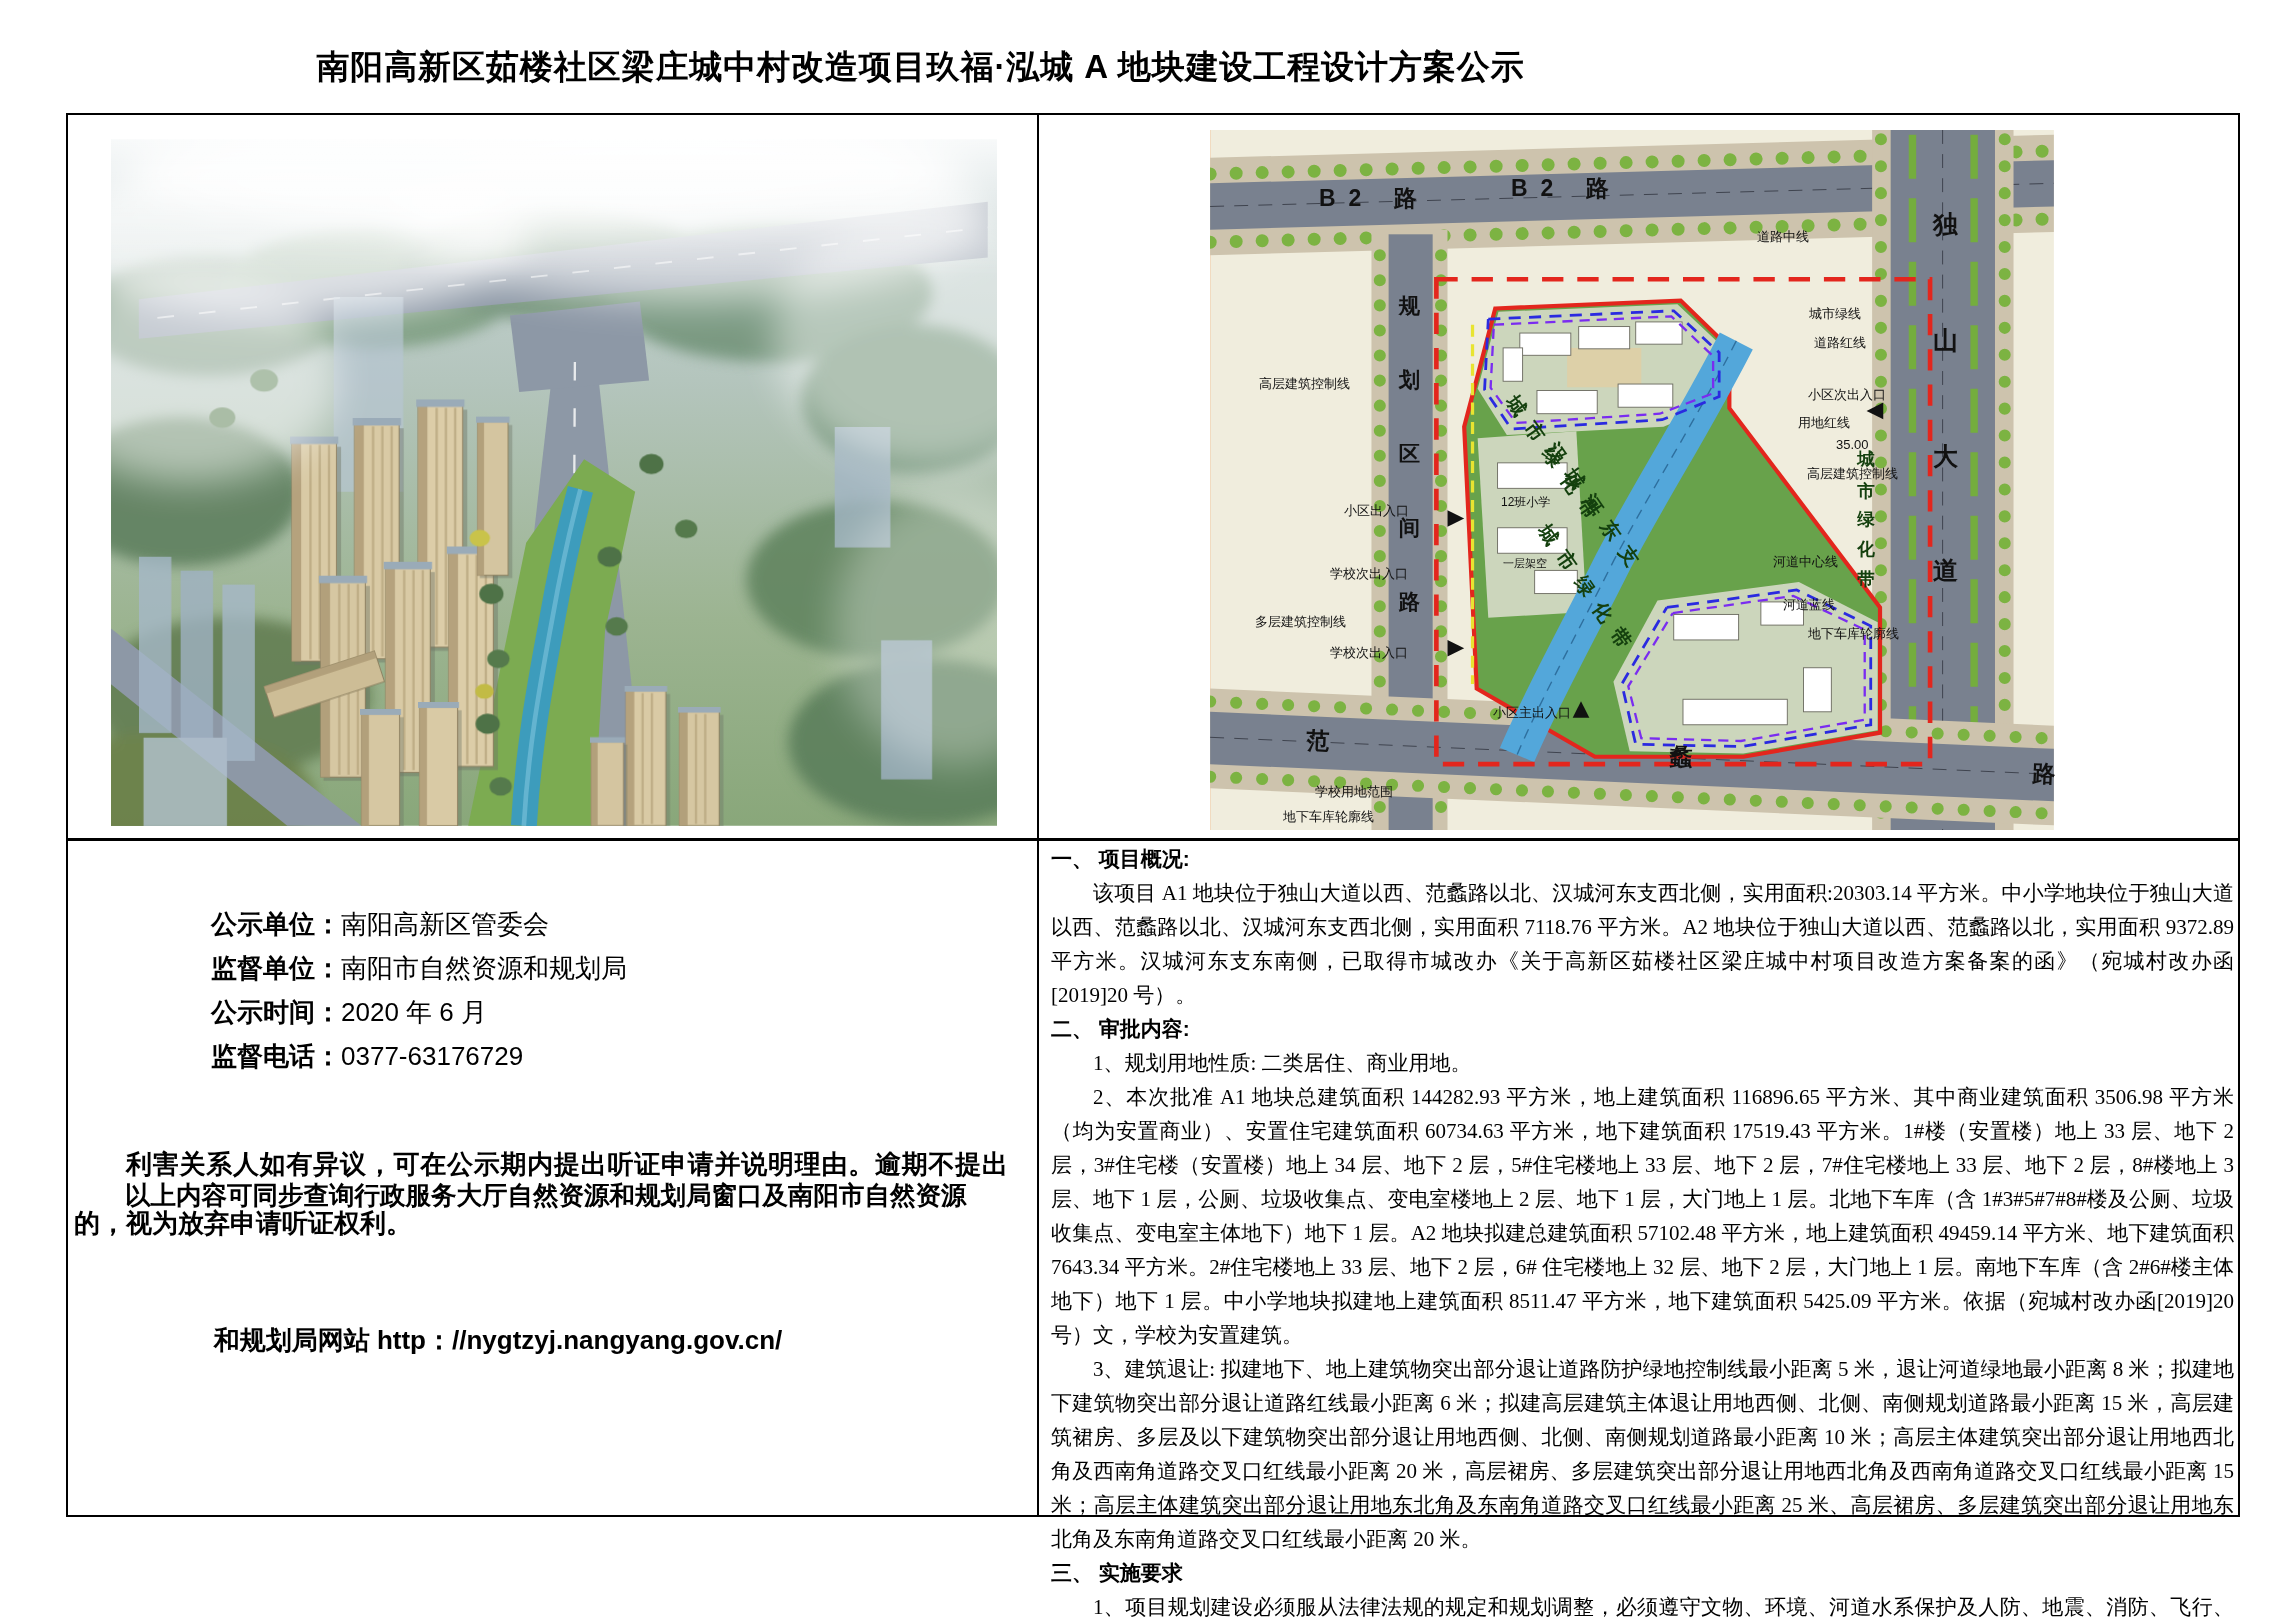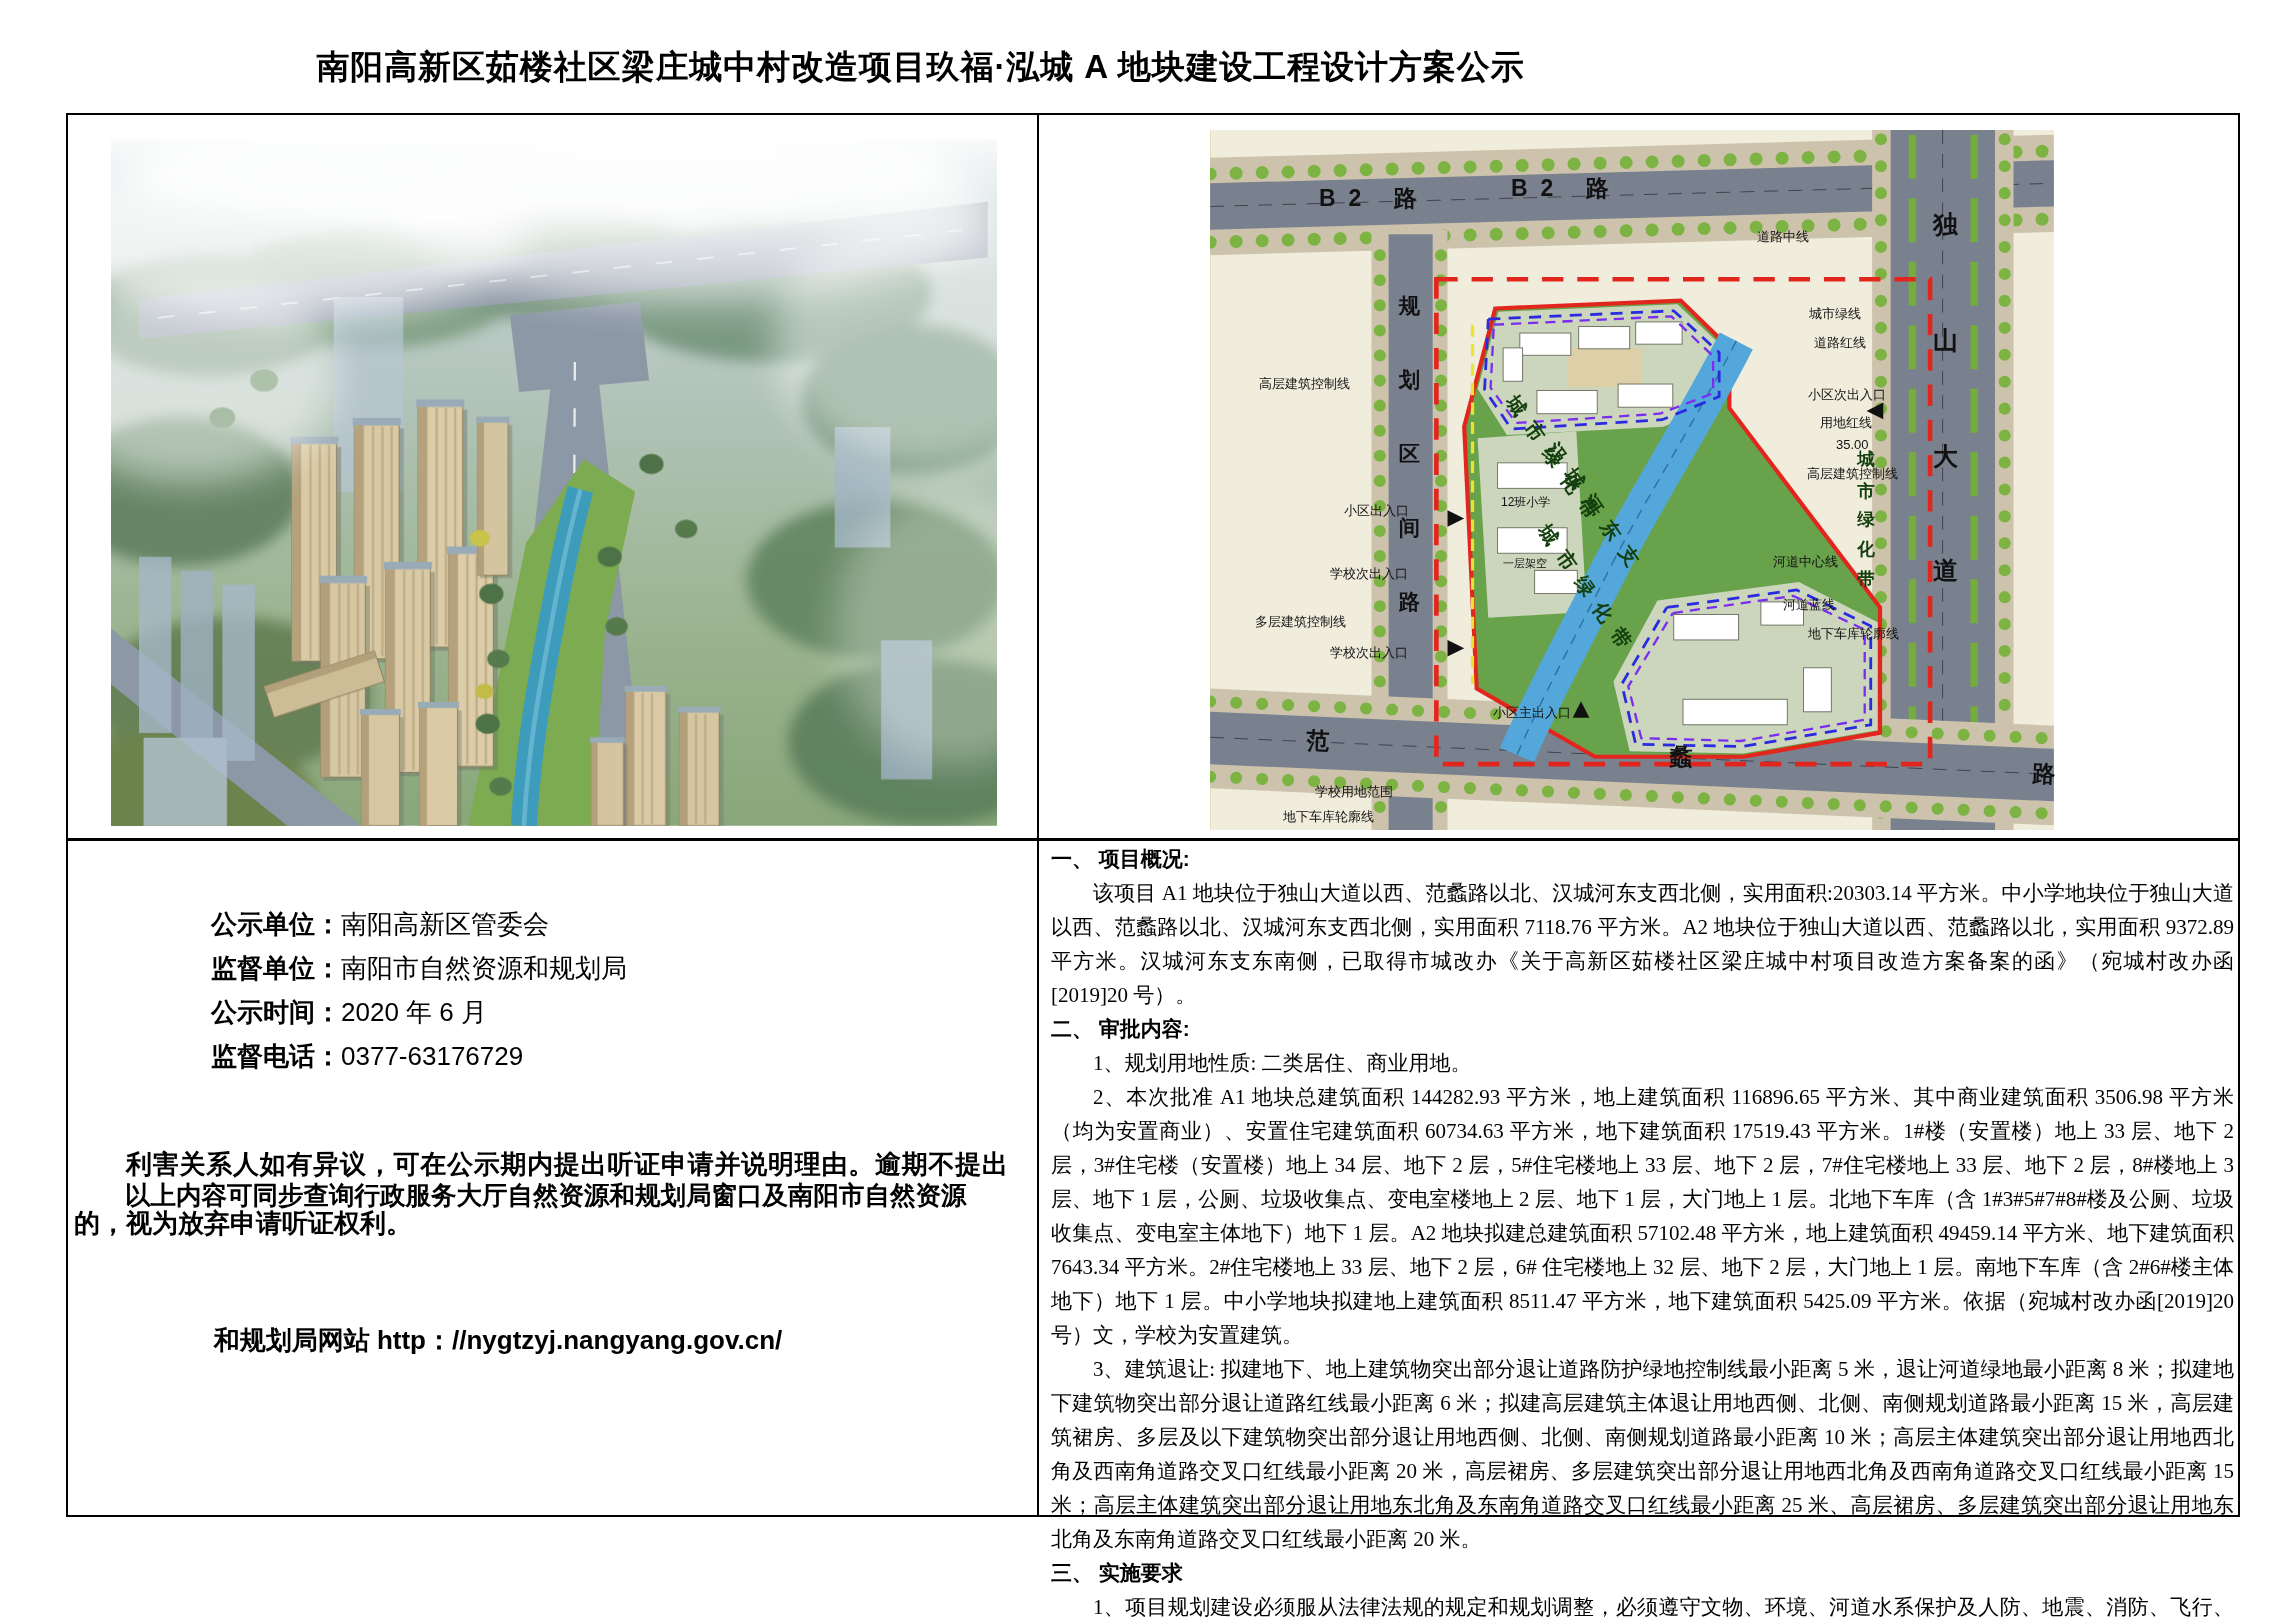--- a/index.html
+++ b/index.html
@@ -341,21 +341,21 @@
 
     <div class="lb diag" style="left:312px;top:260px;">城市绿化带</div>
     <div class="lb diag" style="left:352px;top:307px;">汉城河东支</div>
     <div class="lb diag" style="left:344px;top:389px;">城市绿化带</div>
     <div class="lb vtext" style="left:644px;top:306px;font-size:17.6px;letter-spacing:30px;font-weight:600;color:#14400e;">城市绿化带</div>
 
     <div class="lb co" style="left:547px;top:98px;">道路中线</div>
     <div class="lb co" style="left:599px;top:175px;">城市绿线</div>
     <div class="lb co" style="left:604px;top:204px;">道路红线</div>
     <div class="lb co" style="left:598px;top:256px;">小区次出入口</div>
-    <div class="lb co" style="left:610px;top:284px;">用地红线</div>
+    <div class="lb co" style="left:588px;top:284px;">用地红线</div>
     <div class="lb co" style="left:626px;top:307px;">35.00</div>
     <div class="lb co" style="left:597px;top:335px;">高层建筑控制线</div>
     <div class="lb co" style="left:563px;top:423px;">河道中心线</div>
     <div class="lb co" style="left:573px;top:466px;">河道蓝线</div>
     <div class="lb co" style="left:598px;top:495px;">地下车库轮廓线</div>
 
     <div class="lb co" style="left:49px;top:245px;">高层建筑控制线</div>
     <div class="lb co" style="left:134px;top:372px;">小区出入口</div>
     <div class="lb co" style="left:120px;top:435px;">学校次出入口</div>
     <div class="lb co" style="left:45px;top:483px;">多层建筑控制线</div>

